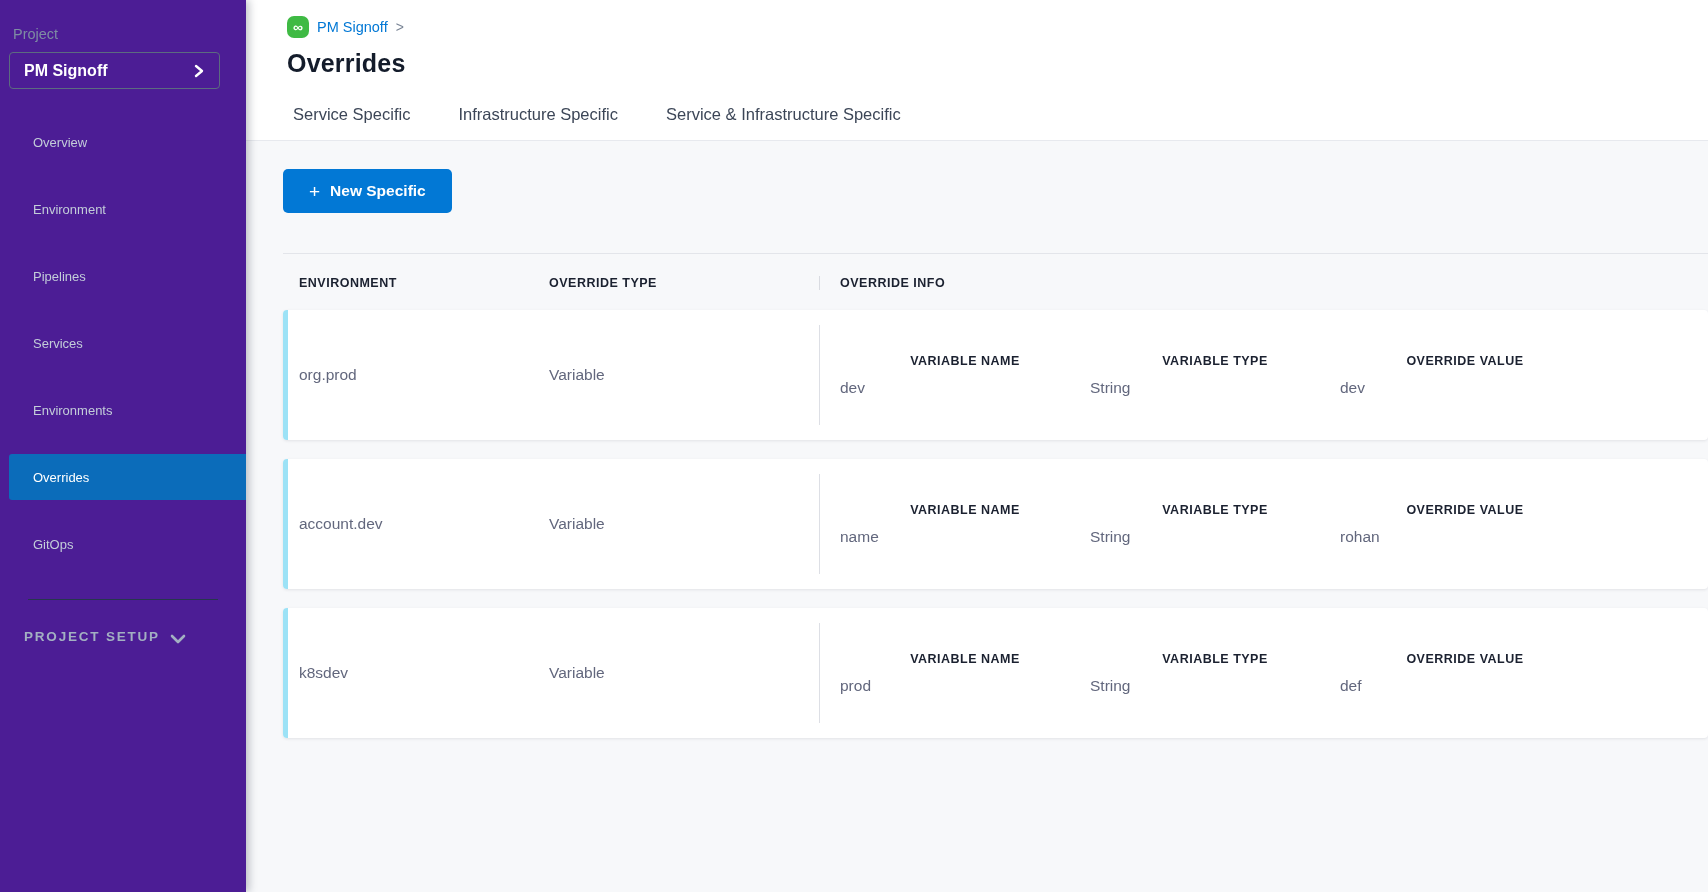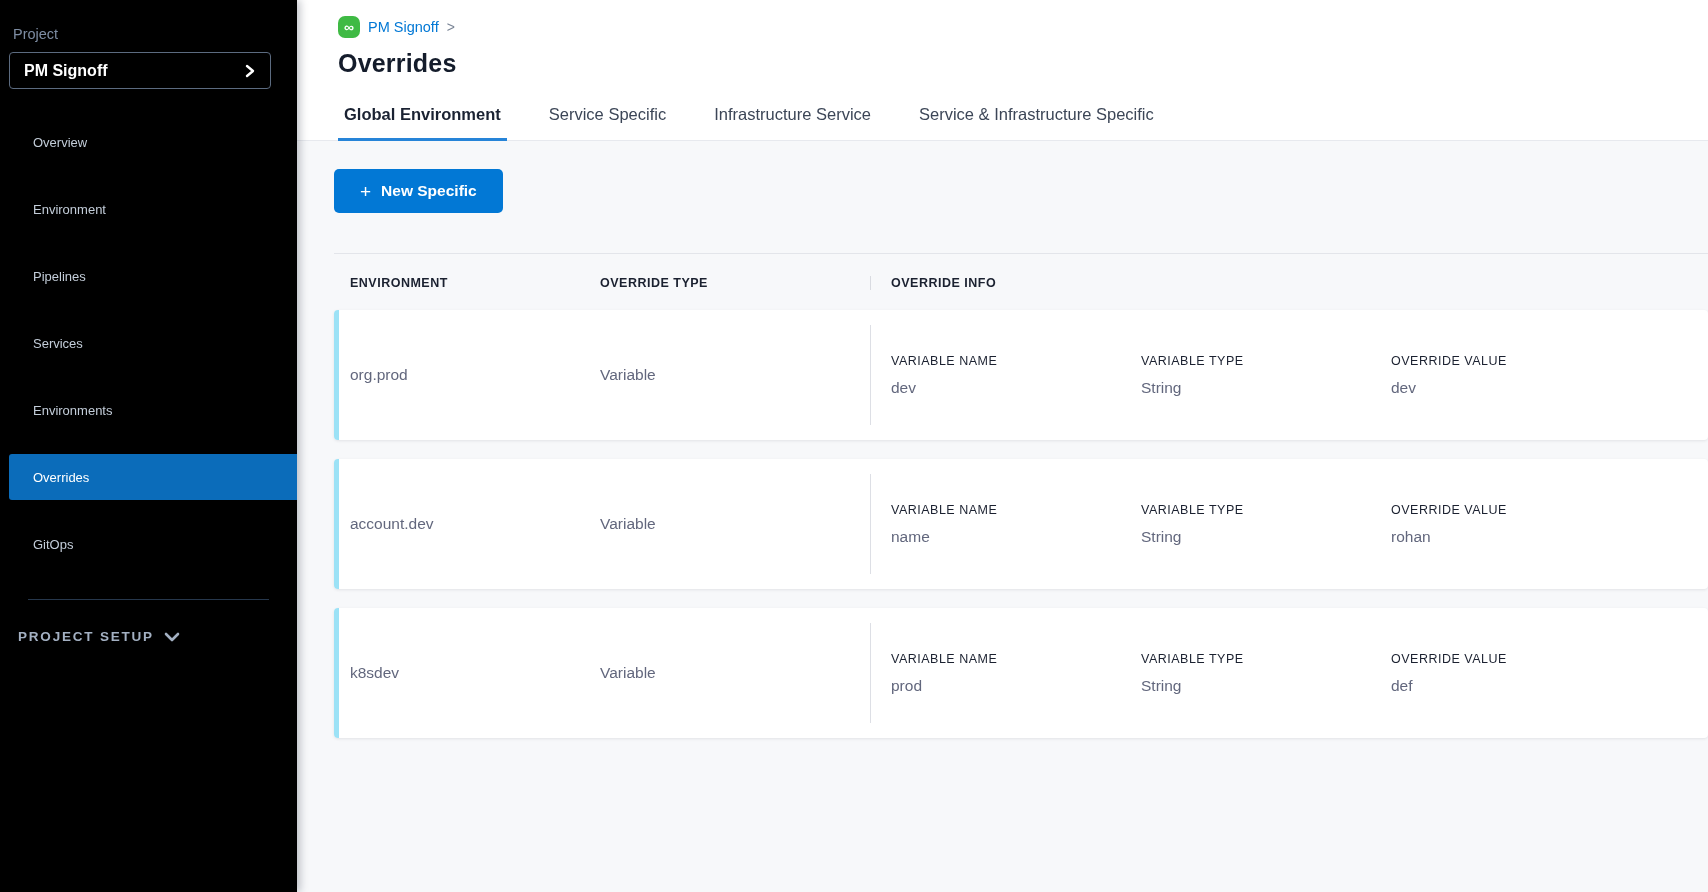--- a/index.html
+++ b/index.html
@@ -6,22 +6,22 @@
   html,body { width:1708px; height:892px; overflow:hidden; }
   body {
     font-family:"Liberation Sans", sans-serif;
     display:flex;
     background:#ffffff;
     color:#1c2333;
   }
 
   
   .sidebar {
-    width:297px; flex-shrink:0; height:100%;
-    background:#000000;
+    width:246px; flex-shrink:0; height:100%;
+    background:#4c1d95;
     box-shadow:3px 0 8px rgba(10,20,40,0.25);
     padding-top:26px;
     position:relative; z-index:2;
   }
   .project-label {
     color:#7e8da3; font-size:14.5px; margin:0 0 10px 13px;
   }
   .project-selector {
     margin:0 26px 0 9px; height:37px;
     border:1px solid #5c6b80; border-radius:4px;
@@ -37,22 +37,22 @@
     padding-left:24px;
     color:#c3cdd9; font-size:13px;
     cursor:pointer; border-radius:3px 0 0 3px;
   }
   .nav-item.active { background:#0b6cba; color:#ffffff; }
   .side-divider {
     border:none; border-top:1px solid #26374c;
     margin:32px 28px 0 28px;
   }
   .setup-row {
-    margin-top:29px; padding-left:18px;
-    display:flex; align-items:center; gap:10px;
+    margin-top:29px; padding-left:24px;
+    display:flex; align-items:flex-end; gap:10px;
     color:#a3b0c2; font-weight:bold; font-size:13.5px; letter-spacing:1.8px;
     cursor:pointer;
   }
 
   
   .main { flex:1; min-width:0; display:flex; flex-direction:column; background:#ffffff; }
   .main-top { padding:16px 0 0 41px; }
   .breadcrumb { display:flex; align-items:center; gap:8px; font-size:14.5px; }
   .crumb-icon {
     width:22px; height:22px; border-radius:7px;
@@ -122,22 +122,22 @@
   .cell-info {
     align-self:center; height:100px;
     display:flex; align-items:center;
     border-left:1px solid #dddfe5;
   }
   .info-grid {
     display:grid; grid-template-columns:250px 250px 250px;
     padding-left:20px; width:100%;
   }
   .info-label {
-    font-size:12.5px; font-weight:normal; color:#1b2130;
-    letter-spacing:0.5px; margin-bottom:11px;
+    font-size:12.5px; font-weight:bold; color:#1b2130;
+    letter-spacing:0.5px; margin-bottom:11px;text-align:center;
   }
 </style>
 </head>
 <body>
 
 <aside class="sidebar">
   <div class="project-label">Project</div>
 
   <div class="project-selector">
     <span>PM Signoff</span>
@@ -198,30 +198,27 @@
     <div class="breadcrumb">
       <span class="crumb-icon">∞</span>
       <span class="crumb-link">PM Signoff</span>
       <span class="crumb-sep">&gt;</span>
     </div>
     <h1 class="page-title">Overrides</h1>
   </div>
 
   <div class="tabbar">
 
-      <div class="tab active">
-        <span>Global Environment</span>
-      </div>
 
       <div class="tab">
         <span>Service Specific</span>
       </div>
 
       <div class="tab">
-        <span>Infrastructure Service</span>
+        <span>Infrastructure Specific</span>
       </div>
 
       <div class="tab">
         <span>Service &amp; Infrastructure Specific</span>
       </div>
 
   </div>
 
   <div class="content">
 

